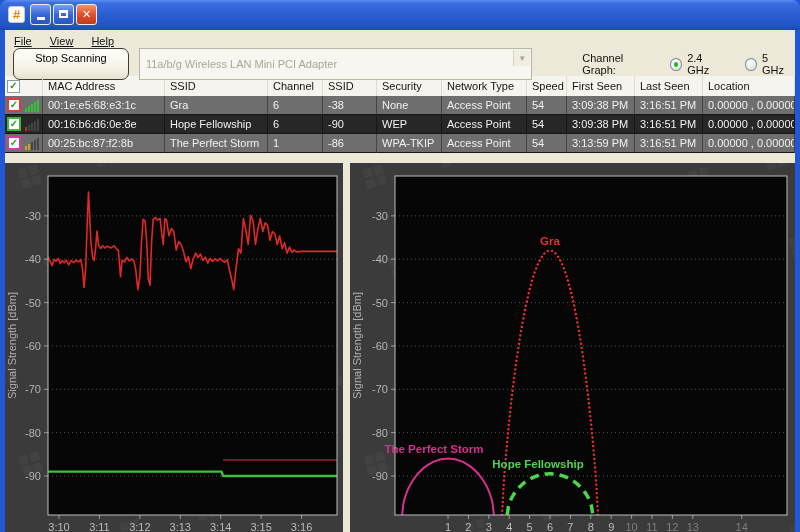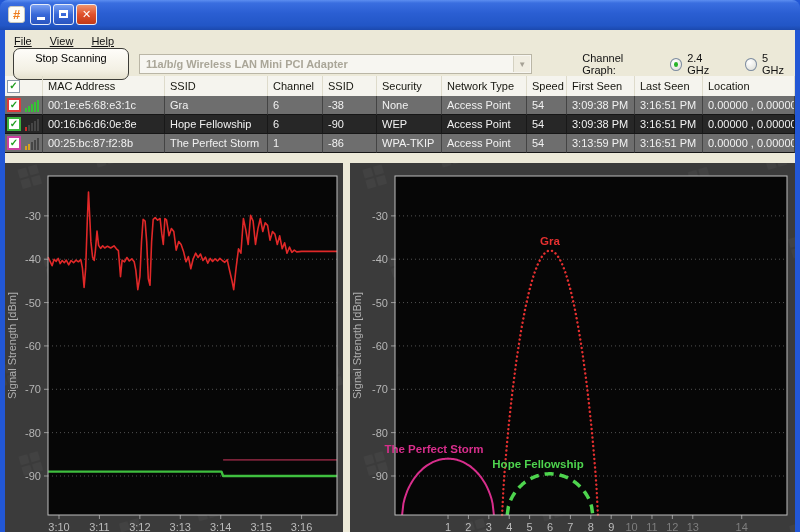--- a/index.html
+++ b/index.html
@@ -23,22 +23,22 @@
 
   
   .content { margin:0 5px 5px 5px; height:497px; background:#ece9d8; }
 
   .menubar { height:22px; display:flex; align-items:center; font-size:11px; color:#111;text-decoration:underline; }
   .menu-item { padding:3px 9px; }
 
   .toolbar { height:24px; display:flex; align-items:center; padding:0 4px; font-size:11px; }
   .stop-btn { width:122px; height:32px; margin-left:4px; border:1px solid #3d3d38; border-radius:7px;
     background:linear-gradient(180deg,#fefdf9 0%,#f3f0e4 70%,#e6e2cf 100%); font-size:11px; text-align:center; line-height:18px; }
-  .combo { margin-left:10px; width:414px; height:20px; background:#f7f6f1; border:1px solid #bab6a6;
-    color:#aaa698; display:flex; align-items:center; padding-left:6px; position:relative;font-weight:bold; }
+  .combo { margin-left:10px; width:414px; height:32px; background:#f7f6f1; border:1px solid #bab6a6;
+    color:#aaa698; display:flex; align-items:center; padding-left:6px; position:relative; }
   .combo-arrow { position:absolute; right:1px; top:1px; width:17px; height:16px; background:#f0ede1;
     border-left:1px solid #d4d1c1; color:#a5a195; font-size:8px; display:flex; align-items:center; justify-content:center; }
   .cg-label { margin-left:50px; color:#111; }
   .radio-group { display:flex; margin-left:14px; gap:20px; }
   .radio { display:flex; align-items:center; gap:5px; color:#111; }
   .radio-circle { width:13px; height:13px; border-radius:50%; border:1px solid #7d8ca0;
     background:radial-gradient(circle at 35% 30%,#ffffff,#dcdcd4); position:relative; }
   .radio-circle.sel::after { content:""; position:absolute; inset:3px; border-radius:50%; background:#28b428; }
 
   

